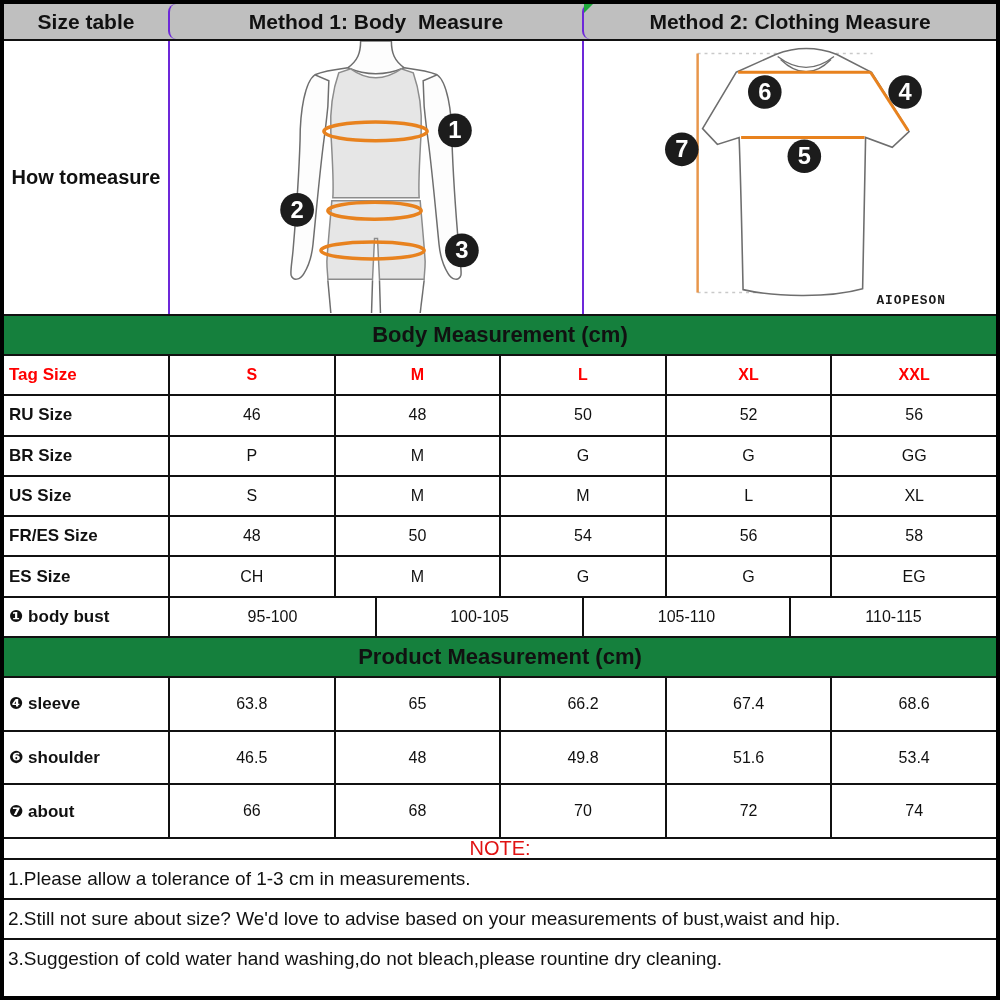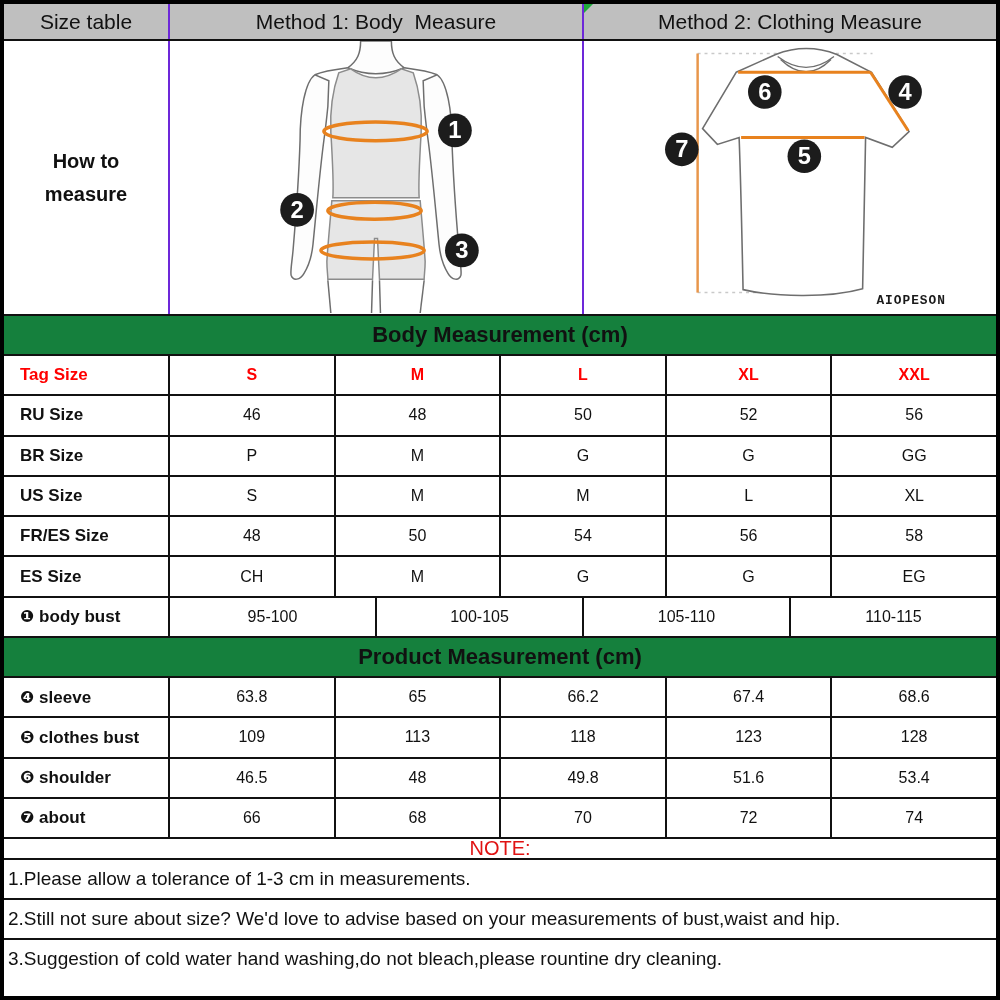--- a/index.html
+++ b/index.html
@@ -7,43 +7,43 @@
     width:1000px;height:1000px;box-sizing:border-box;
     border:4px solid #000;background:#fff;position:relative;
     font-family:"Liberation Sans","DejaVu Sans",sans-serif;color:#111;
     overflow:hidden;
   }
   .block{box-sizing:border-box;border-bottom:2px solid #111;display:flex;}
   .block:last-child{border-bottom:none;}
   
   .row-top{height:37px;background:#bfbfbf;}
   .row-top .cell{display:flex;align-items:center;justify-content:center;
-    font-weight:normal;font-size:21px;white-space:pre-wrap;position:relative;}
+    font-weight:bold;font-size:21px;white-space:pre-wrap;position:relative;border-radius:8px;}
   .c-label{width:164px;flex:0 0 164px;}
   .c-flex{flex:1;border-left:2px solid #6d28d9;}
   .green-corner{position:absolute;left:0;top:0;width:0;height:0;
     border-top:9px solid #1fa83c;border-right:9px solid transparent;}
   
   .row-illus{height:275px;background:#fff;}
   .row-illus .cell{position:relative;overflow:hidden;}
-  .howto{display:flex;flex-direction:column;align-items:center;justify-content:center;
+  .howto{display:flex;flex-direction:row;align-items:center;justify-content:center;
     font-weight:bold;font-size:20px;line-height:1.65;}
   
   .bar{height:40px;background:#15803d;align-items:center;justify-content:center;
     font-weight:bold;font-size:22px;}
   .bar-note{height:21px;background:#fff;align-items:center;justify-content:center;
     font-size:20px;color:#e01313;}
   
   .tbl{flex-direction:column;}
   .tbl-body{height:282px;}
   .tbl-prod{height:161px;}
   .trow{flex:1;display:flex;border-top:2px solid #111;box-sizing:border-box;}
   .trow:first-child{border-top:none;}
   .trow .lbl{width:164px;flex:0 0 164px;display:flex;align-items:center;
-    padding-left:16px;box-sizing:border-box;font-weight:bold;font-size:17px;}
+    padding-left:5px;box-sizing:border-box;font-weight:bold;font-size:17px;}
   .trow .val{flex:1;border-left:2px solid #111;display:flex;align-items:center;
     justify-content:center;font-size:16px;}
   .trow.redrow .lbl,.trow.redrow .val{color:#f00;font-weight:bold;}
   
   .notes{height:118px;flex-direction:column;}
   .nrow{flex:1;display:flex;align-items:center;border-top:2px solid #111;
     box-sizing:border-box;padding-left:4px;font-size:19px;}
   .nrow:first-child{border-top:none;}
   svg{display:block;}
   .brand-text{font-family:"Liberation Mono","DejaVu Sans Mono",monospace;
@@ -211,28 +211,20 @@
   <div class="block tbl tbl-prod">
     <div class="trow">
       <div class="lbl">❹ sleeve</div>
       <div class="val">63.8</div>
       <div class="val">65</div>
       <div class="val">66.2</div>
       <div class="val">67.4</div>
       <div class="val">68.6</div>
     </div>
     <div class="trow">
-      <div class="lbl">❺ clothes bust</div>
-      <div class="val">109</div>
-      <div class="val">113</div>
-      <div class="val">118</div>
-      <div class="val">123</div>
-      <div class="val">128</div>
-    </div>
-    <div class="trow">
       <div class="lbl">❻ shoulder</div>
       <div class="val">46.5</div>
       <div class="val">48</div>
       <div class="val">49.8</div>
       <div class="val">51.6</div>
       <div class="val">53.4</div>
     </div>
     <div class="trow">
       <div class="lbl">❼ about</div>
       <div class="val">66</div>

